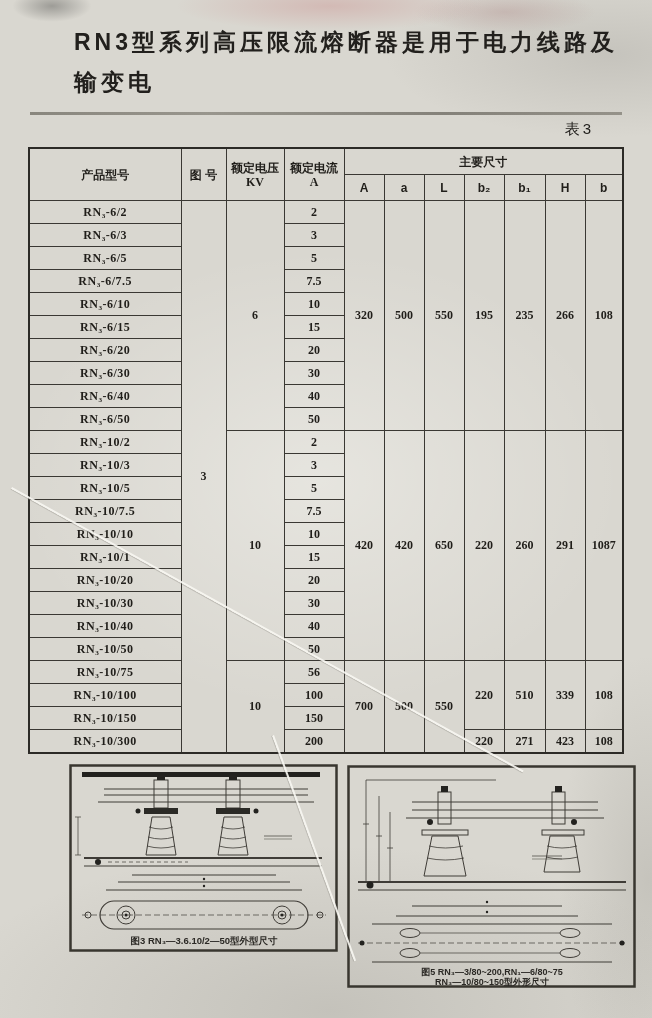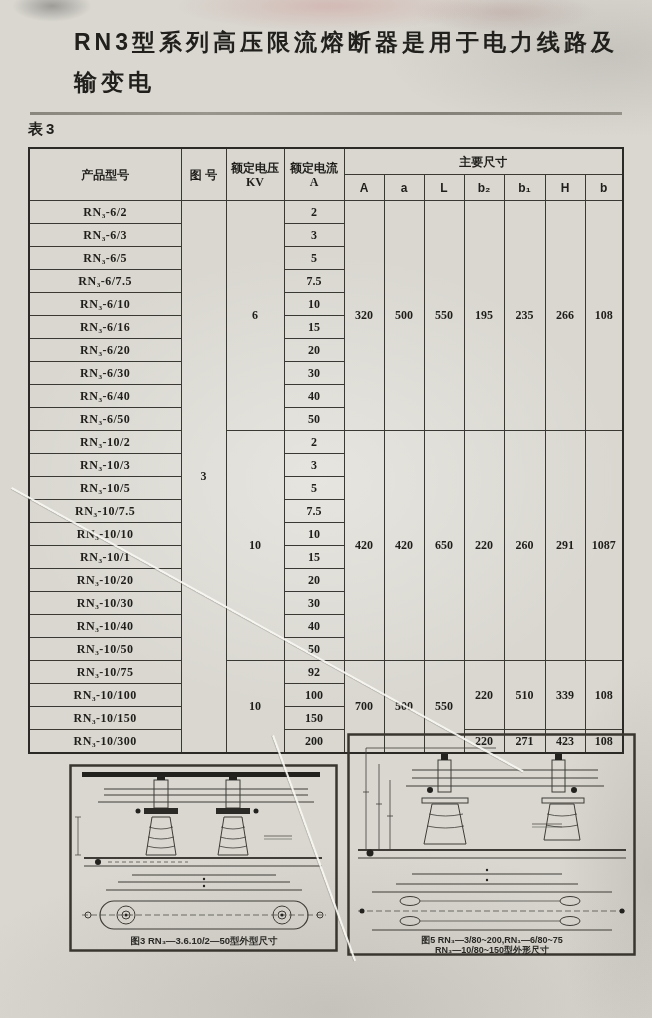--- a/index.html
+++ b/index.html
@@ -15,22 +15,22 @@
       radial-gradient(ellipse 520px 220px at 330px 1010px, rgba(122,120,112,0.22), transparent 75%),
       radial-gradient(ellipse 120px 300px at 648px 880px, rgba(120,118,110,0.20), transparent 75%);
     font-family:"Liberation Sans", sans-serif;
     color:#1f1d1a;
   }
   .intro{position:absolute; left:28px; top:22px; width:600px;
     font-weight:bold; font-size:23px; line-height:40px; letter-spacing:4px; color:#22201d;}
   .intro .l1{padding-left:46px;}
   .rule{position:absolute; left:30px; top:112px; width:592px; height:3px;
     background:linear-gradient(90deg,#7b786f,#8d8a81 30%,#75726a 70%,#8a877e); opacity:.85;}
-  .tbl-caption{position:absolute; left:28px; top:120px; width:566px; text-align:left;
-    font-weight:bold; font-size:15px; letter-spacing:3px; color:#22201d;}
+  .tbl-caption{position:absolute; left:28px; top:120px; width:566px; text-align:right;
+    font-weight:normal; font-size:15px; letter-spacing:3px; color:#22201d;}
   table.spec{position:absolute; left:28px; top:147px; width:594px;
     border-collapse:collapse; table-layout:fixed; border:2px solid #2c2a26;}
   table.spec th, table.spec td{
     border:1px solid #3a3833; border-top-width:1.5px; border-bottom-width:1.5px;
     padding:0; text-align:center; vertical-align:middle; overflow:hidden;
     font-size:12px; font-weight:bold; color:#201e1a;}
   table.spec th{font-family:"Liberation Sans", sans-serif; height:25px; line-height:14px;}
   table.spec td{font-family:"Liberation Serif", serif; height:22px;}
   td.model{letter-spacing:.5px;}
   th .unit{font-family:"Liberation Serif", serif;}
@@ -116,21 +116,21 @@
         </tr>
     <tr>
           <td class="model">RN₃-6/7.5</td>
           <td>7.5</td>
         </tr>
     <tr>
           <td class="model">RN₃-6/10</td>
           <td>10</td>
         </tr>
     <tr>
-          <td class="model">RN₃-6/16</td>
+          <td class="model">RN₃-6/15</td>
           <td>15</td>
         </tr>
     <tr>
           <td class="model">RN₃-6/20</td>
           <td>20</td>
         </tr>
     <tr>
           <td class="model">RN₃-6/30</td>
           <td>30</td>
         </tr>
@@ -188,21 +188,21 @@
           <td>40</td>
         </tr>
     <tr>
           <td class="model">RN₃-10/50</td>
           <td>50</td>
         </tr>
 
     <tr>
       <td class="model">RN₃-10/75</td>
       <td rowspan="4">10</td>
-      <td>92</td>
+      <td>56</td>
       <td rowspan="4">700</td>
       <td rowspan="4">500</td>
       <td rowspan="4">550</td>
       <td rowspan="3">220</td>
       <td rowspan="3">510</td>
       <td rowspan="3">339</td>
       <td rowspan="3">108</td>
     </tr>
     <tr>
           <td class="model">RN₃-10/100</td>
@@ -281,21 +281,21 @@
         <circle cx="214" cy="152" r="9"></circle>
           <circle cx="214" cy="152" r="4"></circle>
           <circle cx="214" cy="152" r="1.5" fill="#23221f" stroke="none"></circle>
         <circle cx="20" cy="152" r="3"></circle>
           <circle cx="252" cy="152" r="3"></circle>
       </g>
       <text x="136" y="181" text-anchor="middle" font-size="9.5" fill="#2b2925" stroke="none">图3 RN₃—3.6.10/2—50型外型尺寸</text>
     </svg>
   </div>
 
-  <div class="fig" style="left:346px; top:732px;">
+  <div class="fig" style="left:346px; top:764px;">
     <svg width="292" height="226" viewBox="0 0 292 226" fill="none" stroke="#3f3c37" stroke-width="1">
       <g>
         <rect x="2.5" y="2.5" width="286" height="220" stroke="#38362f" stroke-width="2.5"></rect>
       </g>
       <g stroke-width="0.8">
         <line x1="20" y1="16" x2="150" y2="16"></line>
         <line x1="20" y1="16" x2="20" y2="118"></line>
         <line x1="33" y1="32" x2="33" y2="118"></line>
         <line x1="44" y1="48" x2="44" y2="118"></line>
         <line x1="17" y1="60" x2="23" y2="60"></line>

